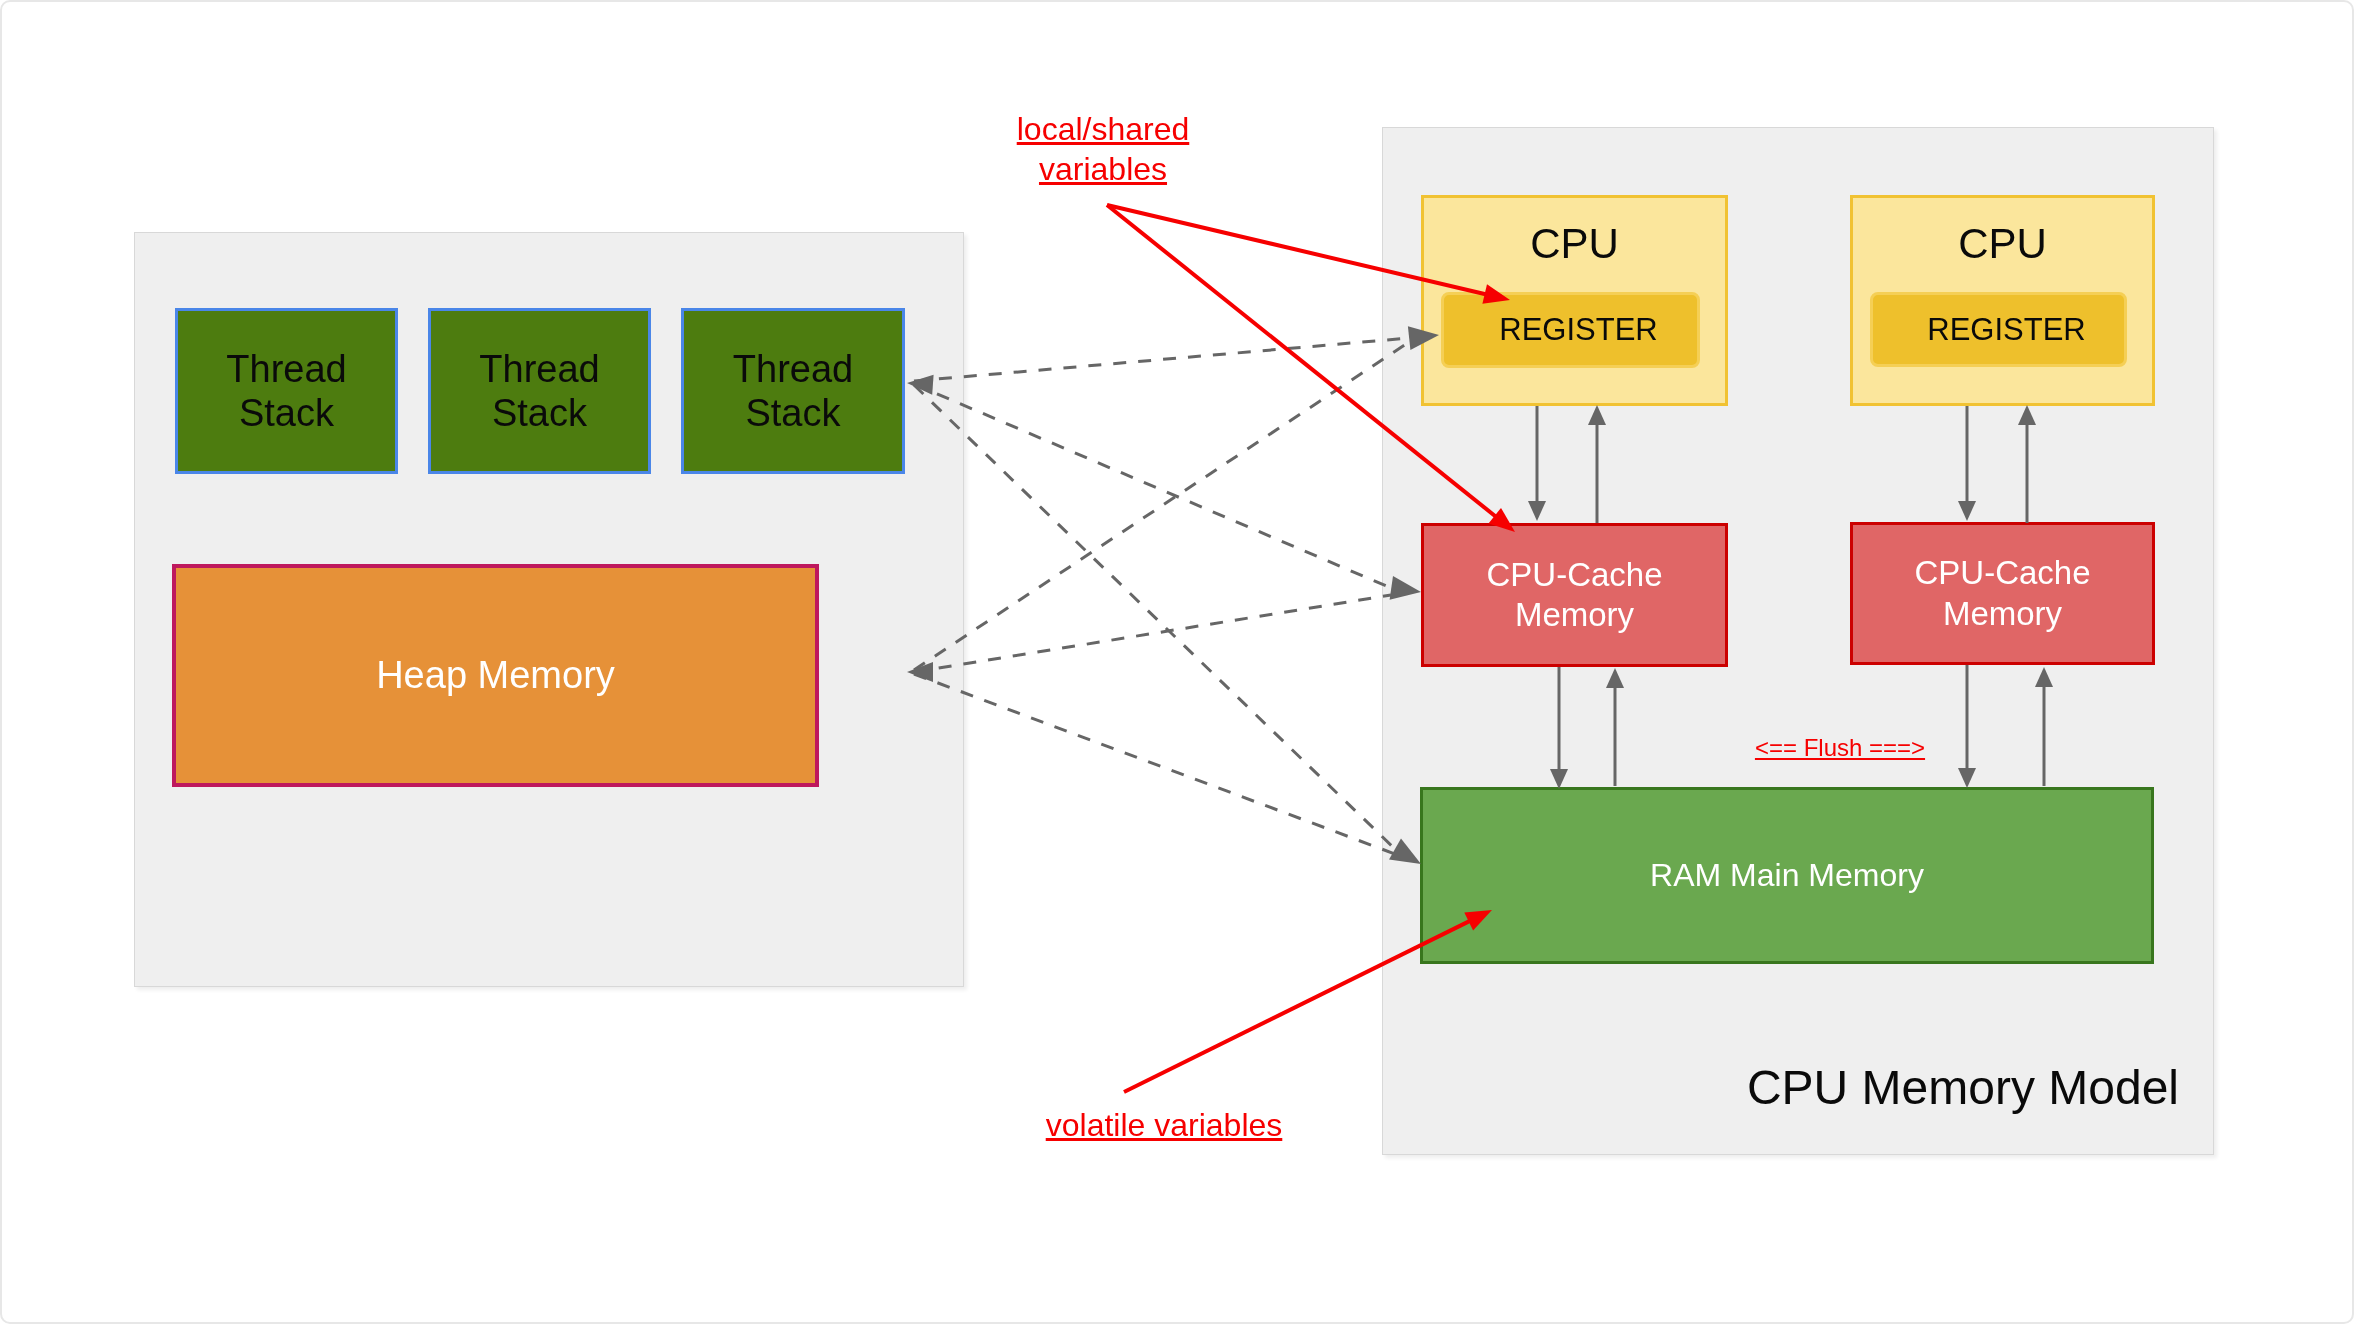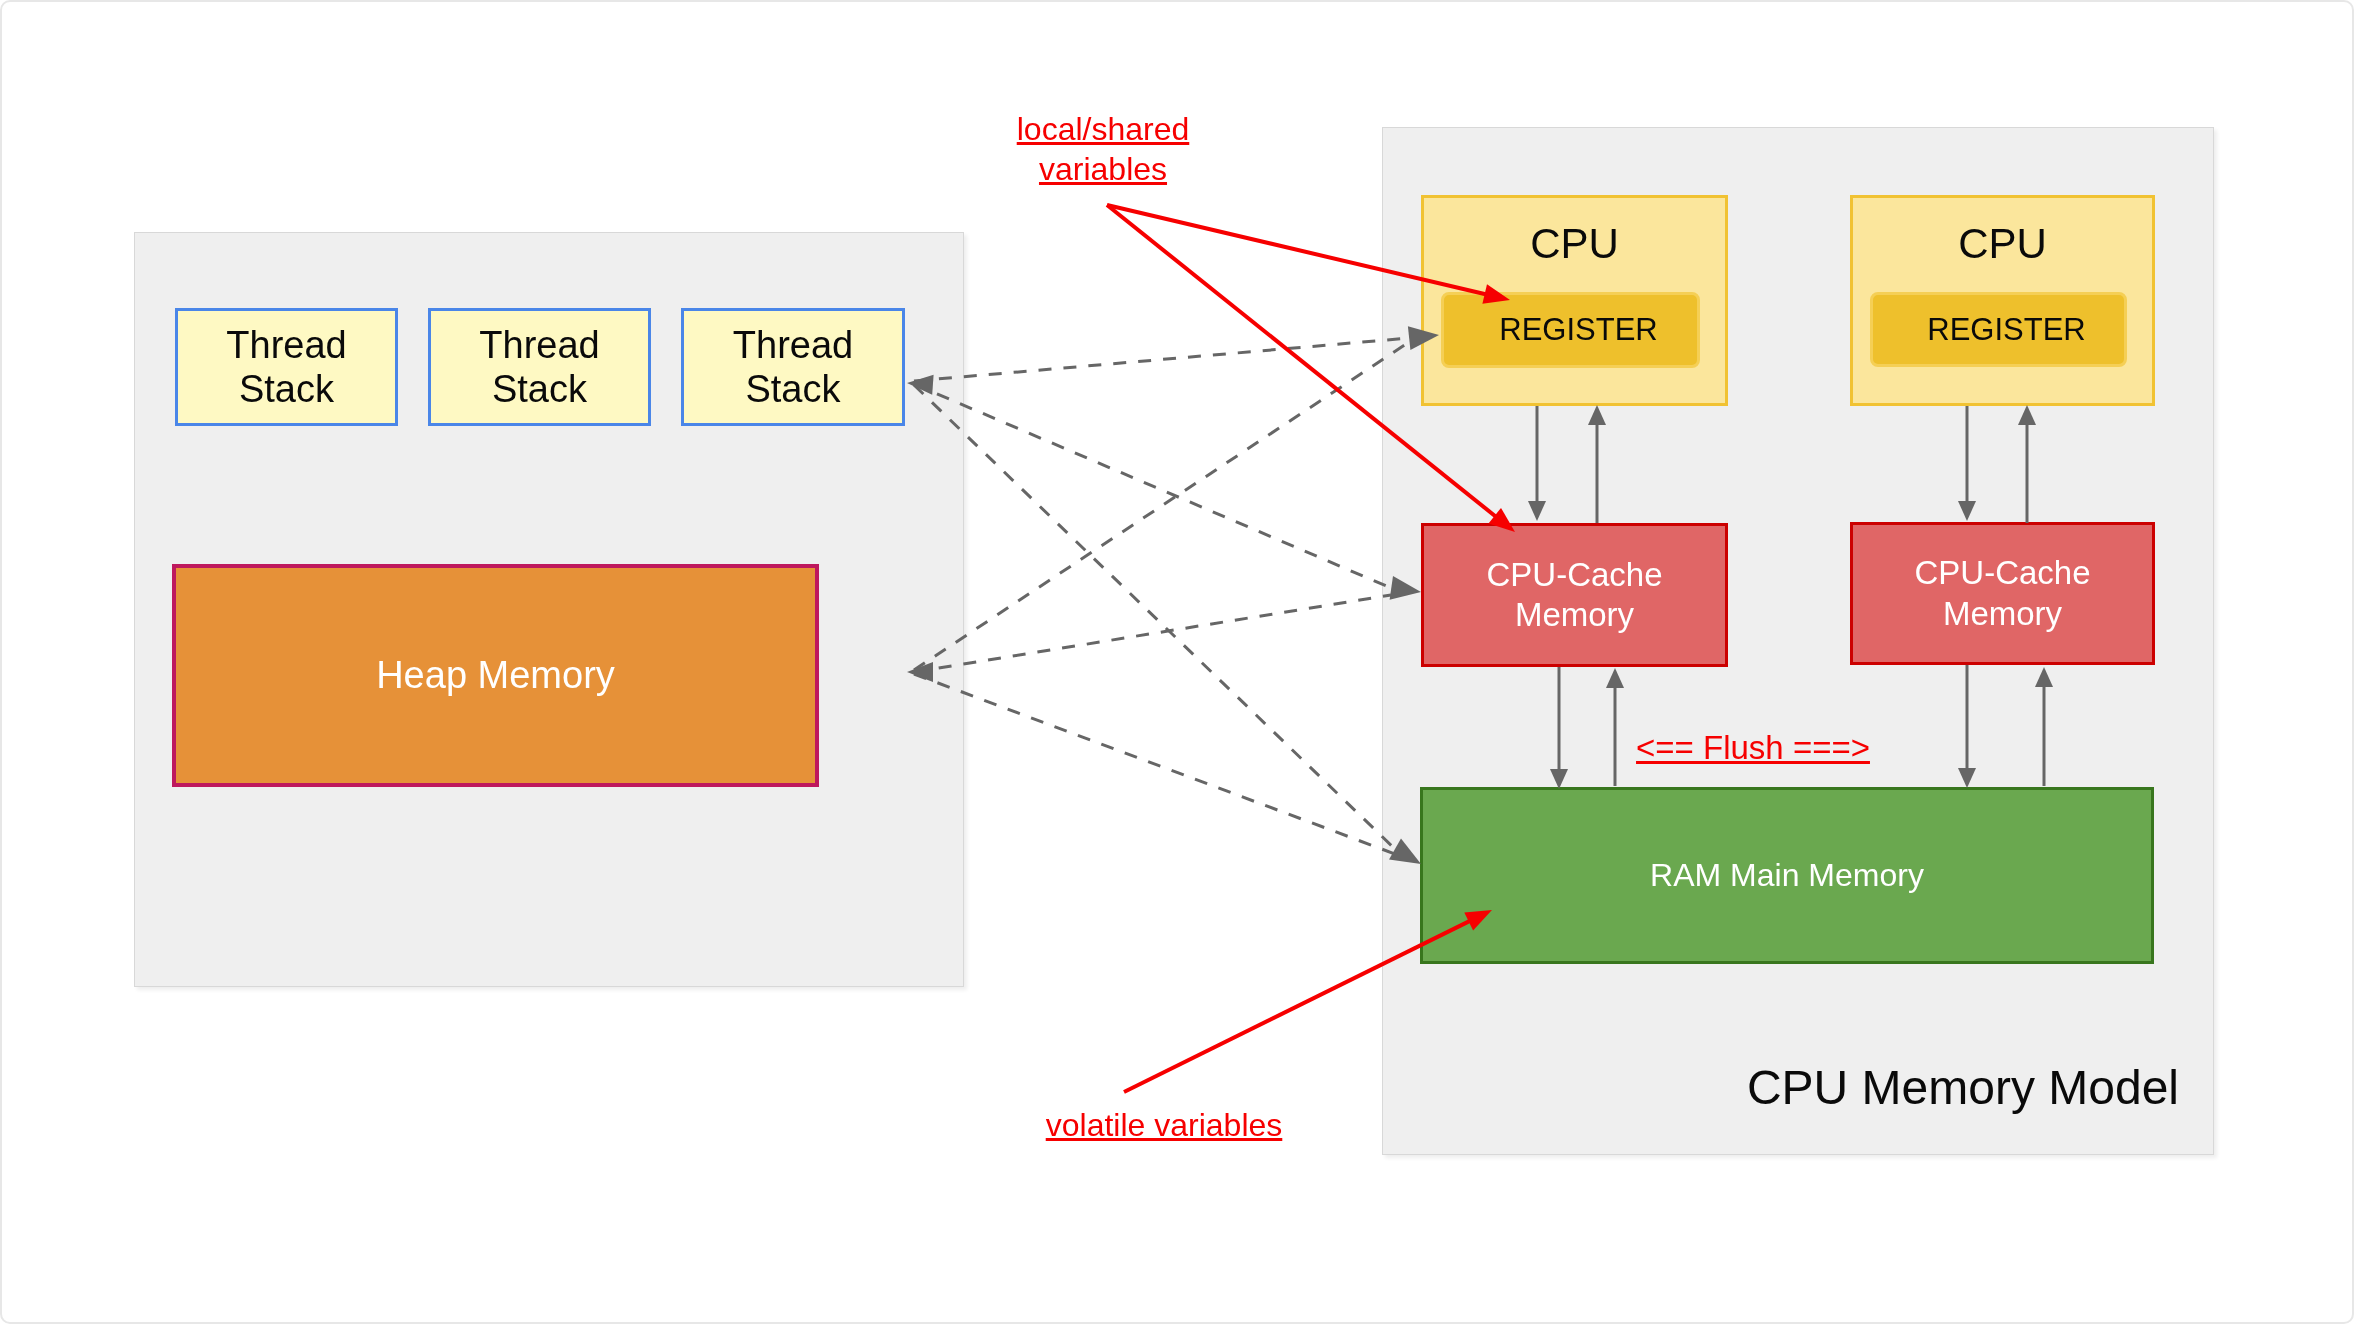--- a/index.html
+++ b/index.html
@@ -6,21 +6,21 @@
   *{box-sizing:border-box;}
   body{font-family:"Liberation Sans", sans-serif;}
   #page{position:relative;width:2354px;height:1324px;background:#ffffff;
         border:2px solid #e7e7e7;border-radius:10px;overflow:hidden;}
   .panel{position:absolute;background:#efefef;border:1px solid #d8d8d8;
          box-shadow:3px 3px 4px rgba(0,0,0,0.07);}
   #jvm-panel{left:132px;top:230px;width:830px;height:755px;}
   #cpu-panel{left:1380px;top:125px;width:832px;height:1028px;}
   .box{position:absolute;display:flex;align-items:center;justify-content:center;
        text-align:center;}
-  .thread-stack{width:223px;height:118px;top:306px;background:#fef9c3;
+  .thread-stack{width:223px;height:166px;top:306px;background:#4d7c0f;
        border:3px solid #4a86e8;font-size:38px;line-height:1.16;color:#0a0a0a;}
   #thread-stack-1{left:173px;}
   #thread-stack-2{left:426px;}
   #thread-stack-3{left:679px;width:224px;}
   #heap-box{left:170px;top:562px;width:647px;height:223px;background:#e69138;
        border:4px solid #be185d;color:#ffffff;font-size:38px;}
   .panel-title{position:absolute;font-size:48px;color:#0a0a0a;text-align:right;}
   #jvm-title{left:400px;top:906px;width:530px;}
   #cpu-title{left:1600px;top:1058px;width:577px;}
   .cpu-box{width:307px;height:211px;top:193px;background:#fbe69c;
@@ -36,21 +36,21 @@
        border:3px solid #cc0000;color:#ffffff;font-size:33px;line-height:1.22;
        padding:18px 4px;}
   #cache-box-1{left:1419px;}
   #cache-box-2{left:1848px;top:520px;width:305px;height:143px;}
   #ram-box{left:1418px;top:785px;width:734px;height:177px;background:#6aa84f;
        border:3px solid #38761d;color:#ffffff;font-size:32px;}
   .red-note{position:absolute;color:#f60000;font-size:32px;line-height:40px;
        text-align:center;text-decoration:underline;}
   #note-local-shared{left:1006px;top:107px;width:190px;}
   #note-volatile{left:1032px;top:1103px;width:260px;}
-  #note-flush{left:1601px;top:726px;width:300px;font-size:33px;}
+  #note-flush{left:1688px;top:726px;width:300px;font-size:24px;}
   #overlay{position:absolute;left:0;top:0;width:2354px;height:1324px;
        pointer-events:none;}
 </style>
 </head>
 <body>
 
 <div id="page">
 
   <div id="jvm-panel" class="panel">
   </div>

